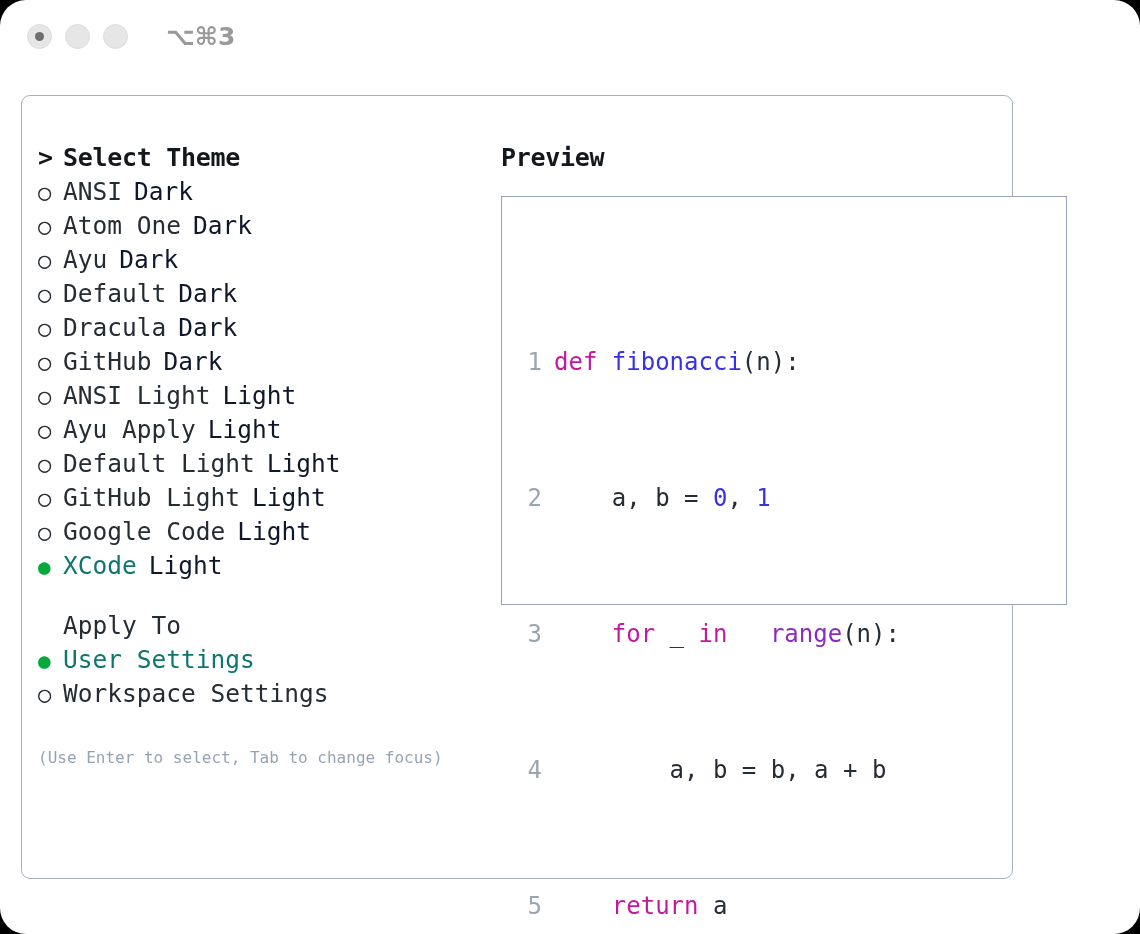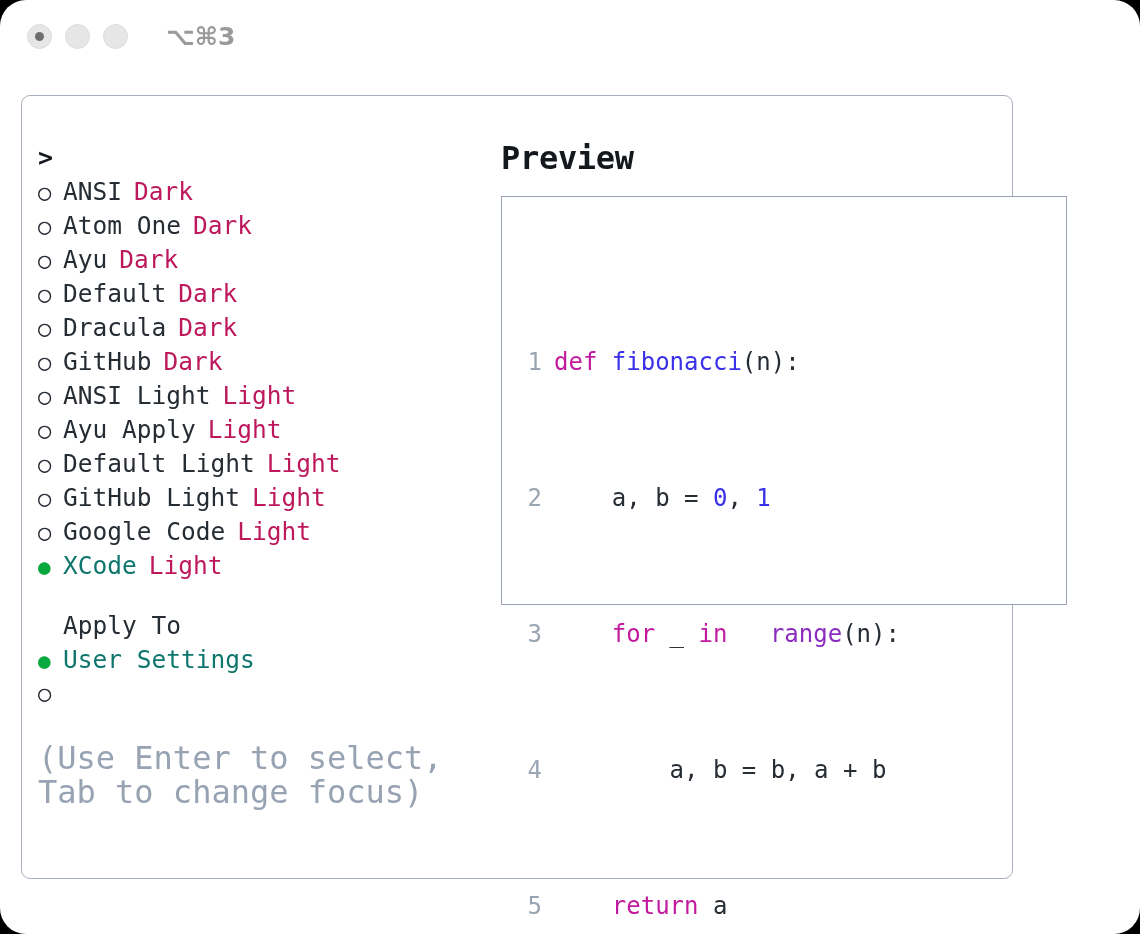--- a/index.html
+++ b/index.html
@@ -118,43 +118,43 @@
 
   .section-title {
     font-size: 25px;
     font-weight: 700;
     color: #14181d;
     letter-spacing: -0.3px;
   }
   .label { }
   .label.selected { color: #0f766e; }
   .variant {
-    color: #be185d;
+    color: #0f172a;
     padding-left: 12px;
   }
   .spacer-md { height: 26px; }
 
   .hint {
     margin-top: 4px;
-    font-size: 32px;
+    font-size: 16px;
     line-height: 34px;
     color: #97a3b3;
     width: 420px;
     white-space: pre-wrap;
   }
 
   
   #right-col {
     position: absolute;
     left: 479px;
     top: 45px;
     width: 490px;
   }
   #preview-title {
-    font-size: 32px;
+    font-size: 25px;
     font-weight: 700;
     color: #14181d;
     line-height: 34px;
     letter-spacing: -0.3px;
   }
   #preview-box {
     margin-top: 21px;
     width: 566px;
     height: 409px;
     border: 1.6px solid #97a3b2;
@@ -199,21 +199,21 @@
     </div>
     <div class="shortcut">⌥⌘3</div>
   </div>
 
   <div id="panel">
     <div id="columns">
 
       <div id="left-col">
 
         <div class="row">
-          <span class="bullet section-title">&gt;</span>
+          <span class="bullet section-title">&gt;</span><span class="section-title">Select Theme</span>
         </div>
 
         <div class="row">
           <span class="bullet empty">○</span><span class="label">ANSI</span><span class="variant">Dark</span>
         </div>
         <div class="row">
           <span class="bullet empty">○</span><span class="label">Atom One</span><span class="variant">Dark</span>
         </div>
         <div class="row">
           <span class="bullet empty">○</span><span class="label">Ayu</span><span class="variant">Dark</span>
@@ -248,21 +248,21 @@
 
         <div class="spacer-md"></div>
 
         <div class="row">
           <span class="bullet blank">○</span><span class="label">Apply To</span>
         </div>
         <div class="row">
           <span class="bullet filled">●</span><span class="label selected">User Settings</span>
         </div>
         <div class="row">
-          <span class="bullet empty">○</span>
+          <span class="bullet empty">○</span><span class="label">Workspace Settings</span>
         </div>
 
         <div class="spacer-md"></div>
 
         <div class="hint">(Use Enter to select, Tab to change focus)</div>
       </div>
 
       <div id="right-col">
         <div id="preview-title">Preview</div>
 

